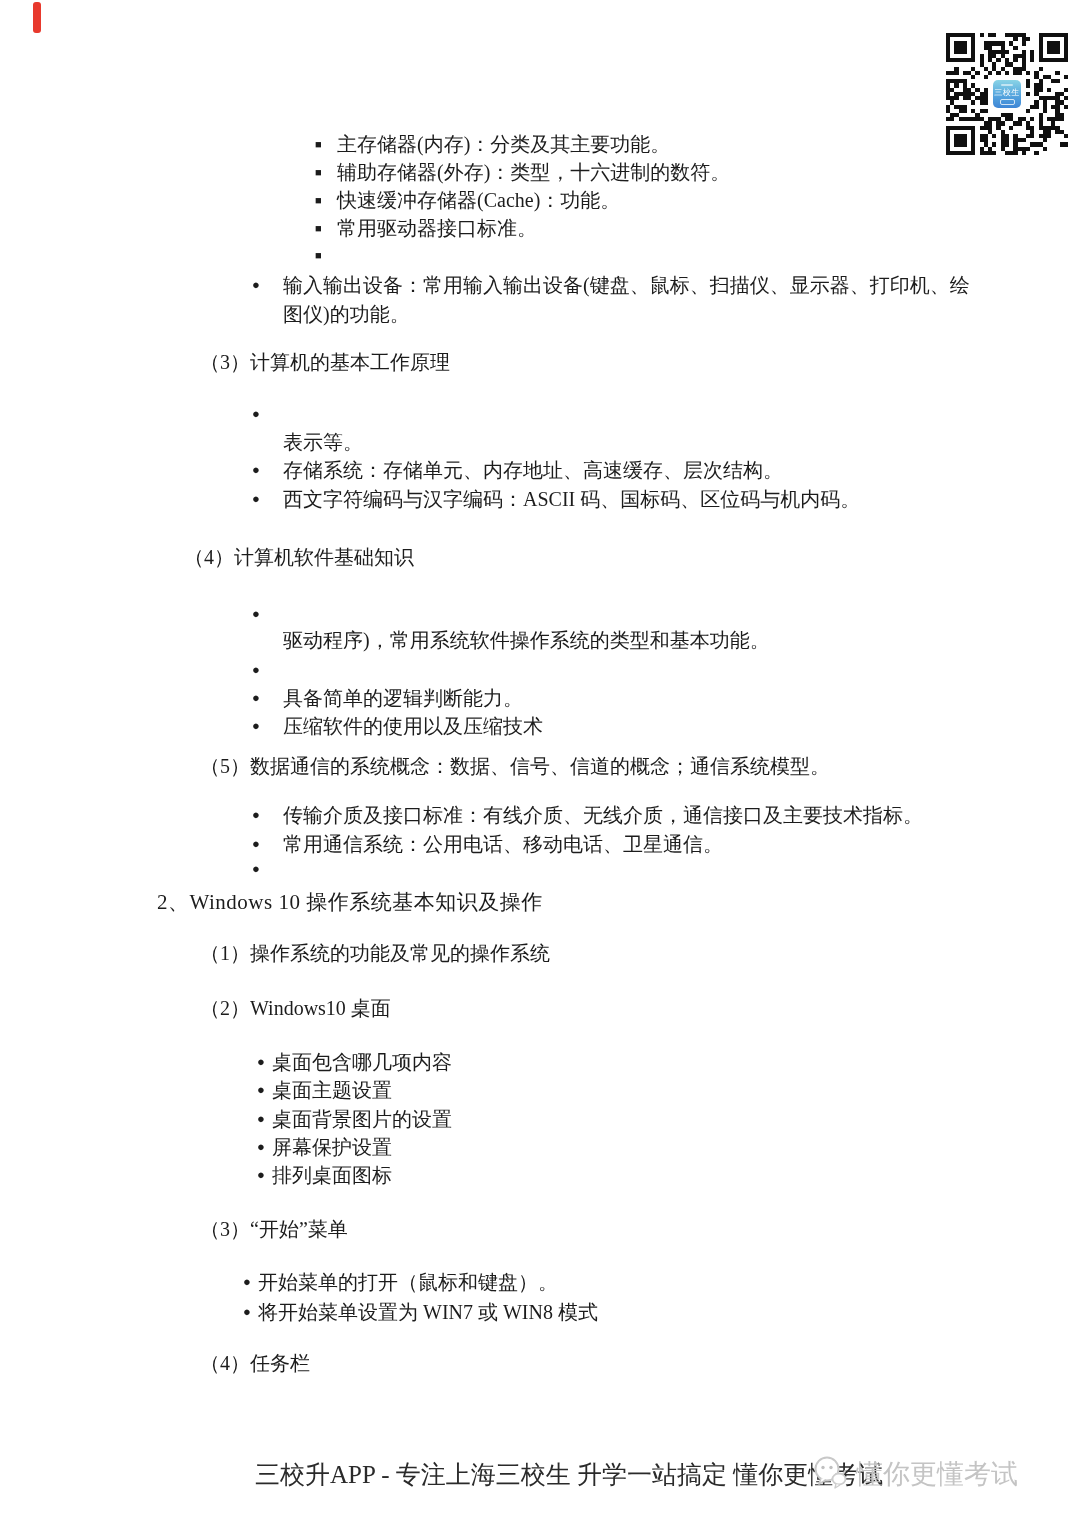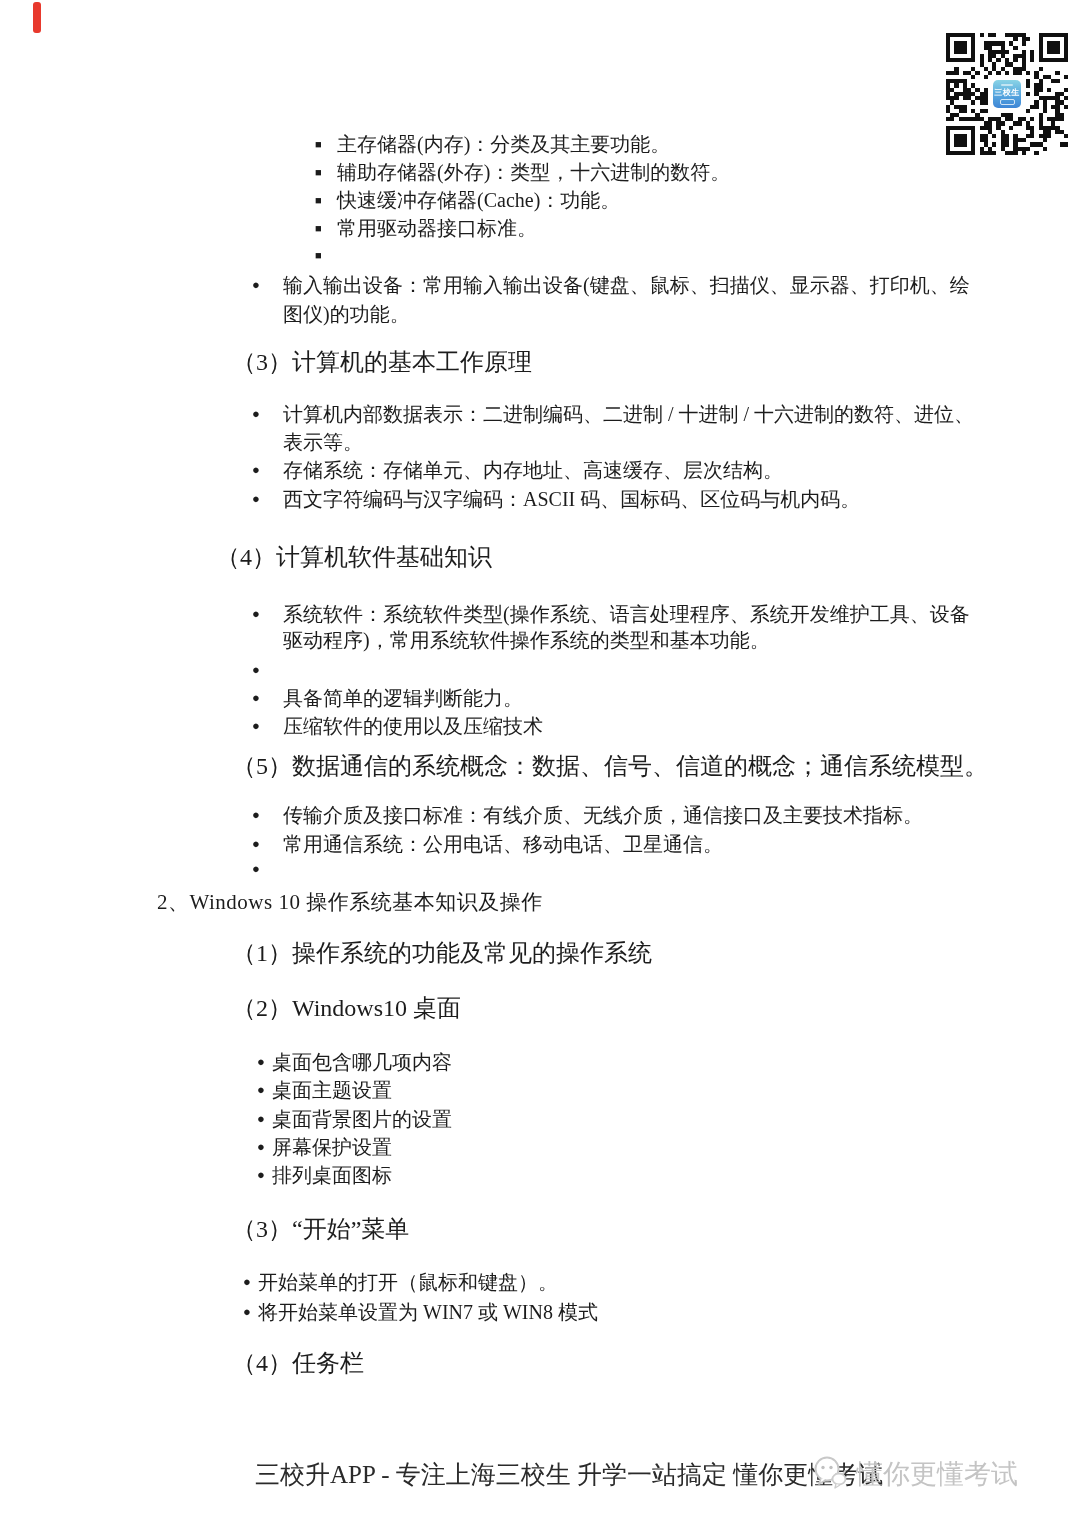--- a/index.html
+++ b/index.html
@@ -5,35 +5,35 @@
   html,body{margin:0;padding:0;background:#ffffff;}
   #page{
     position:relative;width:1080px;height:1527px;background:#ffffff;overflow:hidden;
     font-family:"Liberation Serif","DejaVu Serif",serif;color:#1c1c1c;
   }
   .ln{position:absolute;white-space:nowrap;font-size:20px;line-height:28px;}
   .mk{position:absolute;top:0;line-height:28px;}
   .mk-sq{left:-22px;font-size:11px;}
   .mk-d{left:-31px;font-size:13px;}
   .mk-t{left:-15px;font-size:13px;}
-  .hdr{font-size:24px;margin-left:32px;}
+  .hdr{font-size:20px;}
   .bold{font-weight:normal;font-size:21px;letter-spacing:0.5px;}
   .footer-ln{position:absolute;white-space:nowrap;font-size:25px;line-height:30px;color:#2a2a2a;}
   .wm-text{position:absolute;white-space:nowrap;font-size:27px;line-height:34px;color:#c4c4c4;}
   #red-mark{position:absolute;left:33px;top:2px;width:8px;height:31px;background:#e8392d;border-radius:3px;}
   #qr{position:absolute;left:946px;top:33px;width:122px;height:122px;background:#fff;}
   #qr svg{display:block;}
   #qr-logo{
     position:absolute;left:47px;top:47px;width:28px;height:28px;border-radius:5px;
     background:linear-gradient(180deg,#8ad4e6 0%,#55a5de 55%,#3e86d6 100%);
     display:flex;flex-direction:column;align-items:center;justify-content:center;
     box-shadow:0 0 0 2px #ffffff;
   }
   #qr-logo .tiny-bar{width:12px;height:2px;background:rgba(255,255,255,.55);border-radius:1px;margin-bottom:2px;}
-  #qr-logo .logo-txt{font-size:8px;line-height:9px;color:#ffffff;font-weight:bold;letter-spacing:0.5px;
+  #qr-logo .logo-txt{font-size:8px;line-height:9px;color:#ffffff;font-weight:normal;letter-spacing:0.5px;
     font-family:"Liberation Sans","DejaVu Sans",sans-serif;}
   #qr-logo .pill{width:13px;height:4px;border:1px solid rgba(255,255,255,.75);border-radius:2px;margin-top:2px;}
   #wm-icon{position:absolute;left:810px;top:1454px;width:40px;height:40px;}
 </style>
 </head>
 <body>
 
 <div id="page">
 
   <div id="red-mark"></div>
@@ -41,27 +41,27 @@
   <div class="ln" style="left:337px;top:130px"><span class="mk mk-sq">■</span><span>主存储器(内存)：分类及其主要功能。</span></div>
   <div class="ln" style="left:337px;top:158px"><span class="mk mk-sq">■</span><span>辅助存储器(外存)：类型，十六进制的数符。</span></div>
   <div class="ln" style="left:337px;top:186px"><span class="mk mk-sq">■</span><span>快速缓冲存储器(Cache)：功能。</span></div>
   <div class="ln" style="left:337px;top:214px"><span class="mk mk-sq">■</span><span>常用驱动器接口标准。</span></div>
   <div class="ln" style="left:337px;top:241px"><span class="mk mk-sq">■</span></div>
 
   <div class="ln" style="left:283px;top:271px"><span class="mk mk-d">●</span><span>输入输出设备：常用输入输出设备(键盘、鼠标、扫描仪、显示器、打印机、绘</span></div>
   <div class="ln" style="left:283px;top:300px"><span>图仪)的功能。</span></div>
 
   <div class="ln hdr" style="left:200px;top:348px">（3）计算机的基本工作原理</div>
-  <div class="ln" style="left:283px;top:400px"><span class="mk mk-d">●</span><span>计算机内部数据表示：二进制编码、二进制 / 十进制 / 十六进制的数符、进位、</span></div>
+  <div class="ln" style="left:283px;top:400px"><span class="mk mk-d">●</span></div>
   <div class="ln" style="left:283px;top:428px"><span>表示等。</span></div>
   <div class="ln" style="left:283px;top:456px"><span class="mk mk-d">●</span><span>存储系统：存储单元、内存地址、高速缓存、层次结构。</span></div>
   <div class="ln" style="left:283px;top:485px"><span class="mk mk-d">●</span><span>西文字符编码与汉字编码：ASCII 码、国标码、区位码与机内码。</span></div>
 
   <div class="ln hdr" style="left:184px;top:543px">（4）计算机软件基础知识</div>
-  <div class="ln" style="left:283px;top:600px"><span class="mk mk-d">●</span><span>系统软件：系统软件类型(操作系统、语言处理程序、系统开发维护工具、设备</span></div>
+  <div class="ln" style="left:283px;top:600px"><span class="mk mk-d">●</span></div>
   <div class="ln" style="left:283px;top:626px"><span>驱动程序)，常用系统软件操作系统的类型和基本功能。</span></div>
   <div class="ln" style="left:283px;top:656px"><span class="mk mk-d">●</span></div>
   <div class="ln" style="left:283px;top:684px"><span class="mk mk-d">●</span><span>具备简单的逻辑判断能力。</span></div>
   <div class="ln" style="left:283px;top:712px"><span class="mk mk-d">●</span><span>压缩软件的使用以及压缩技术</span></div>
 
   <div class="ln hdr" style="left:200px;top:752px">（5）数据通信的系统概念：数据、信号、信道的概念；通信系统模型。</div>
   <div class="ln" style="left:283px;top:801px"><span class="mk mk-d">●</span><span>传输介质及接口标准：有线介质、无线介质，通信接口及主要技术指标。</span></div>
   <div class="ln" style="left:283px;top:830px"><span class="mk mk-d">●</span><span>常用通信系统：公用电话、移动电话、卫星通信。</span></div>
   <div class="ln" style="left:283px;top:855px"><span class="mk mk-d">●</span></div>
 

